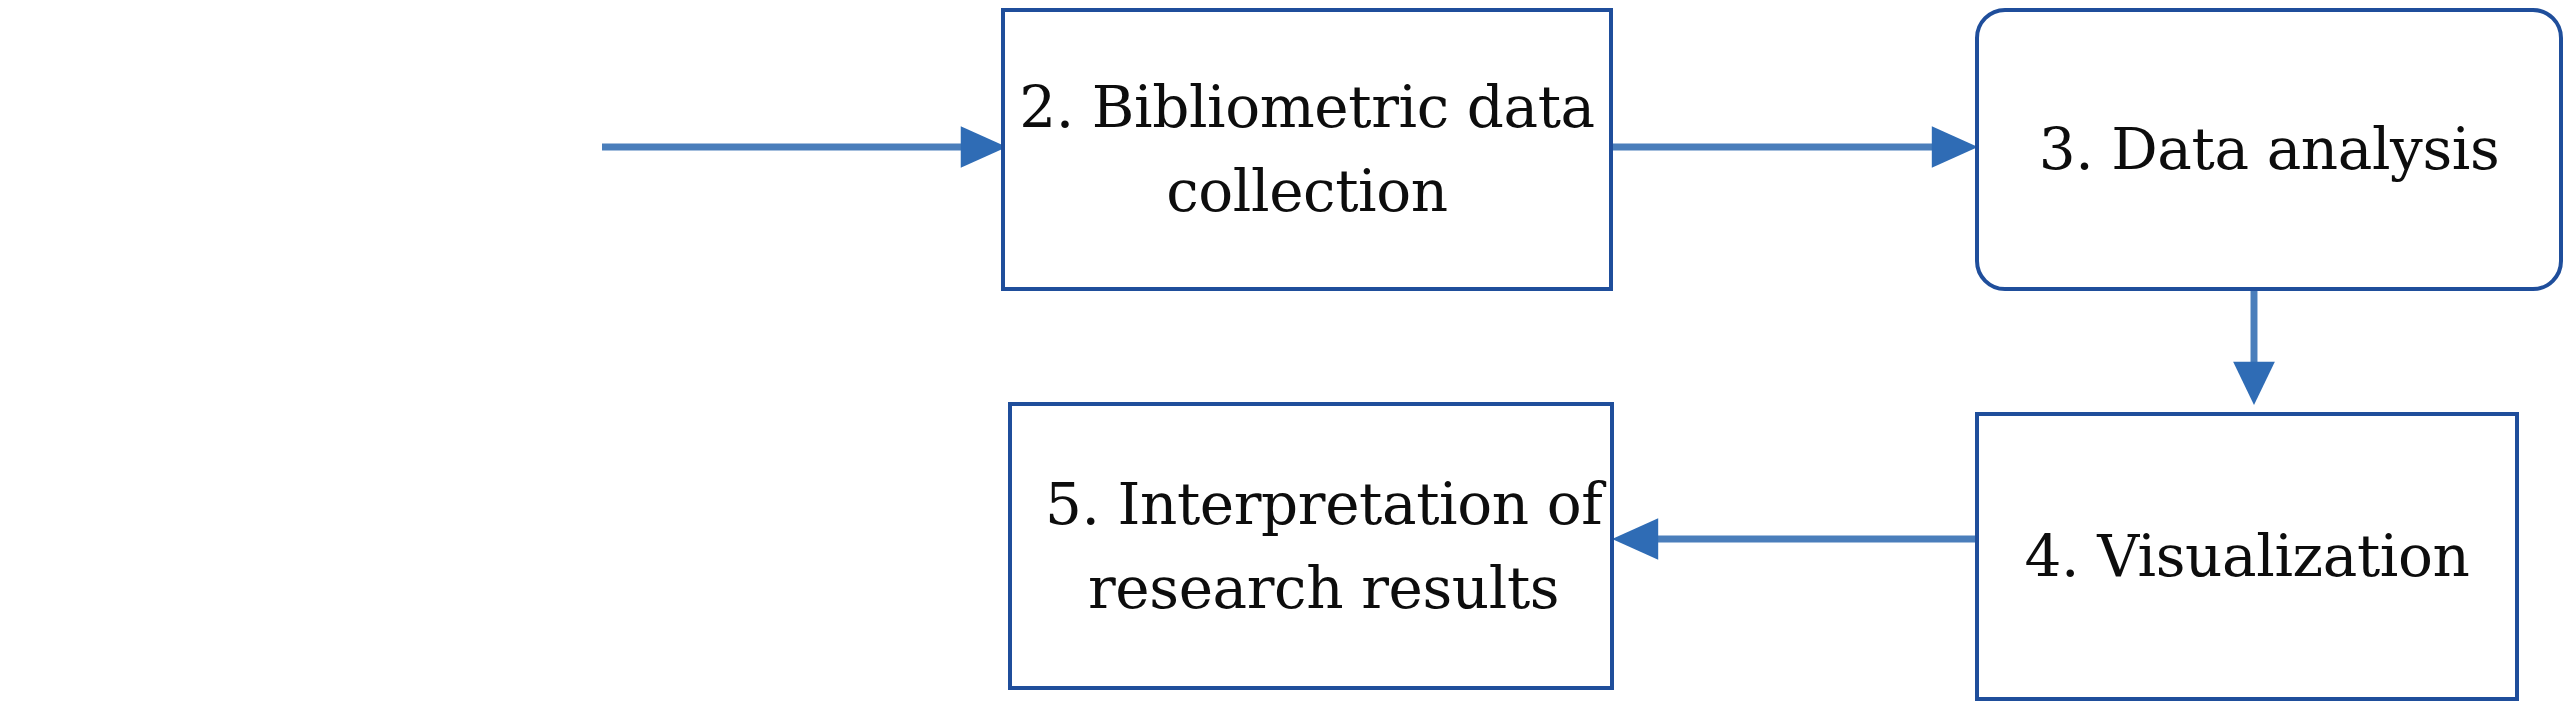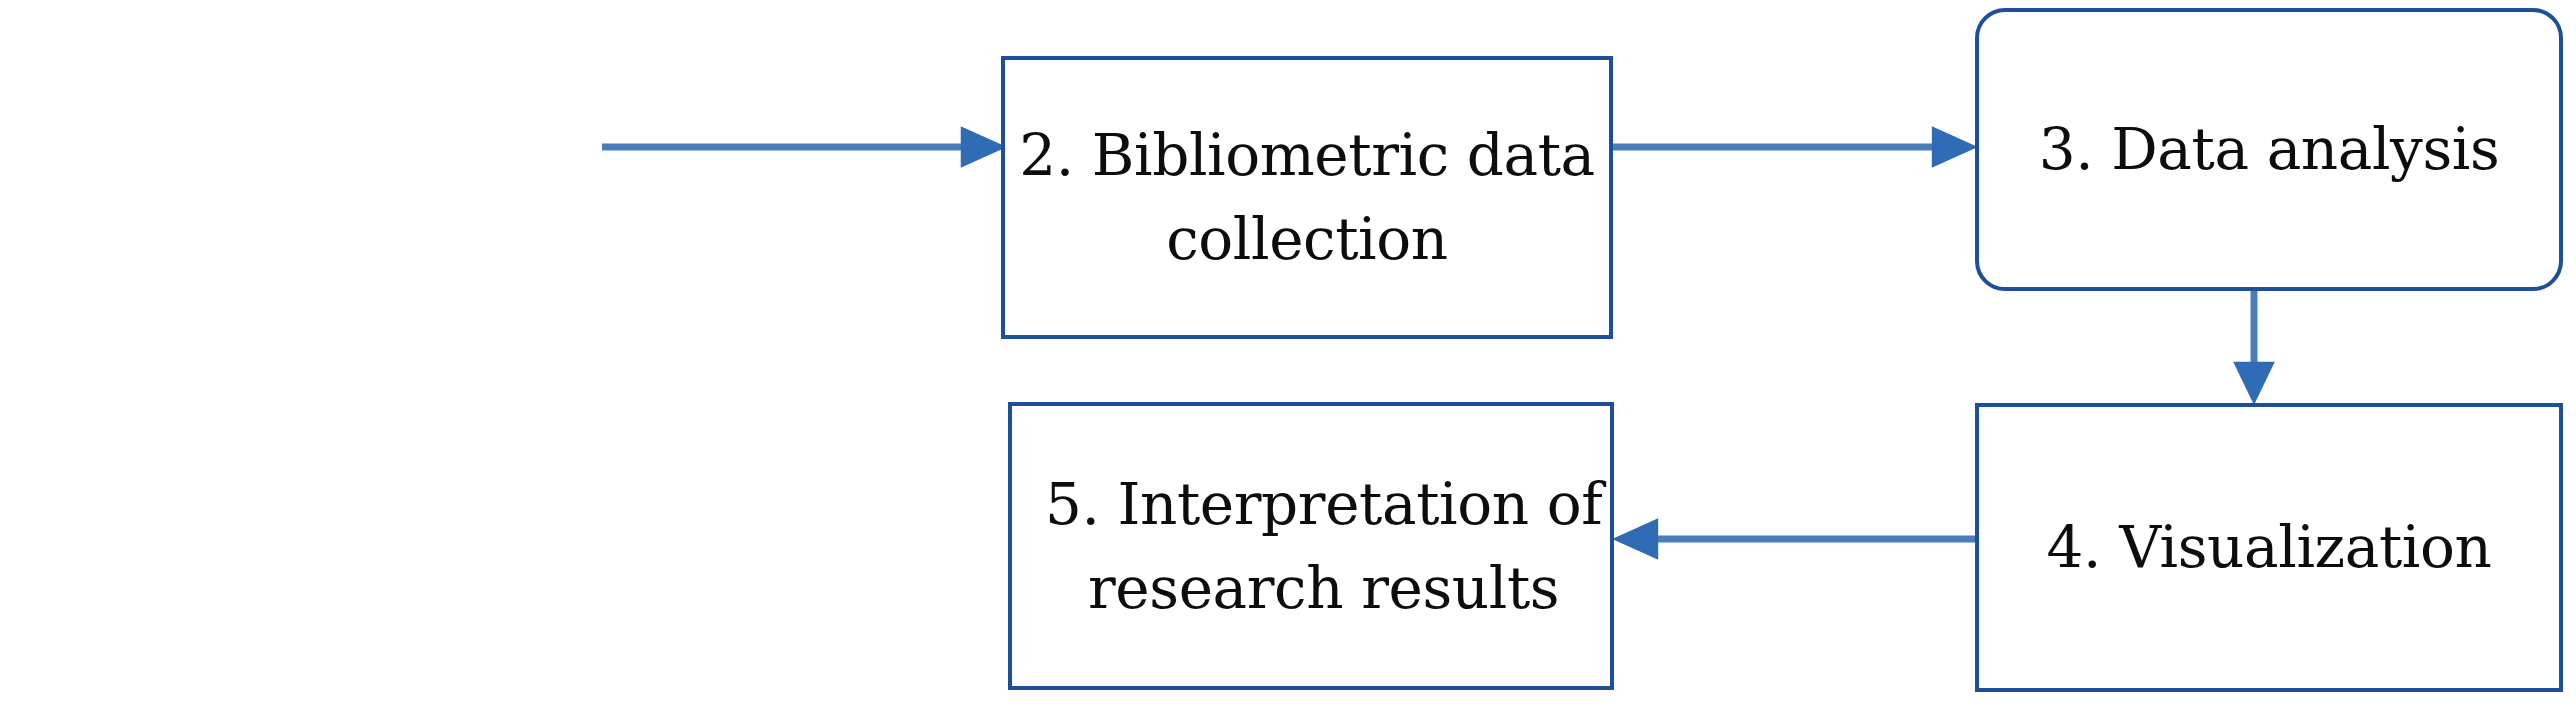--- a/index.html
+++ b/index.html
@@ -72,30 +72,30 @@
   </div>
 
   <div class="edge" style="left:1609px; top:515px; width:372px; height:48px;">
     <svg width="372" height="48" viewBox="0 0 484 62" aria-hidden="true">
       <line x1="62" y1="31" x2="484" y2="31" stroke="#4a7ebb" stroke-width="9"></line>
       <polygon points="64,4 64,58 4,31" fill="#2f6cb5"></polygon>
     </svg>
   </div>
 
 
-  <div class="node" style="left:1001px; top:7.7px; width:612px; height:283px;margin-top:48px;">
+  <div class="node" style="left:1001px; top:7.7px; width:612px; height:283px;">
     <span class="node-label">2. Bibliometric data
 collection</span>
   </div>
 
   <div class="node" style="left:1975px; top:7.7px; width:588px; height:283px;border-radius:30px;">
     <span class="node-label">3. Data analysis</span>
   </div>
 
-  <div class="node" style="left:1975px; top:403px; width:588px; height:289px;">
+  <div class="node" style="left:1975px; top:412px; width:544px; height:289px;">
     <span class="node-label">4. Visualization</span>
   </div>
 
   <div class="node" style="left:1008px; top:402px; width:606px; height:288px;justify-content:flex-end;">
     <span class="node-label">5. Interpretation of
 research results</span>
   </div>
 
 </div>
 

